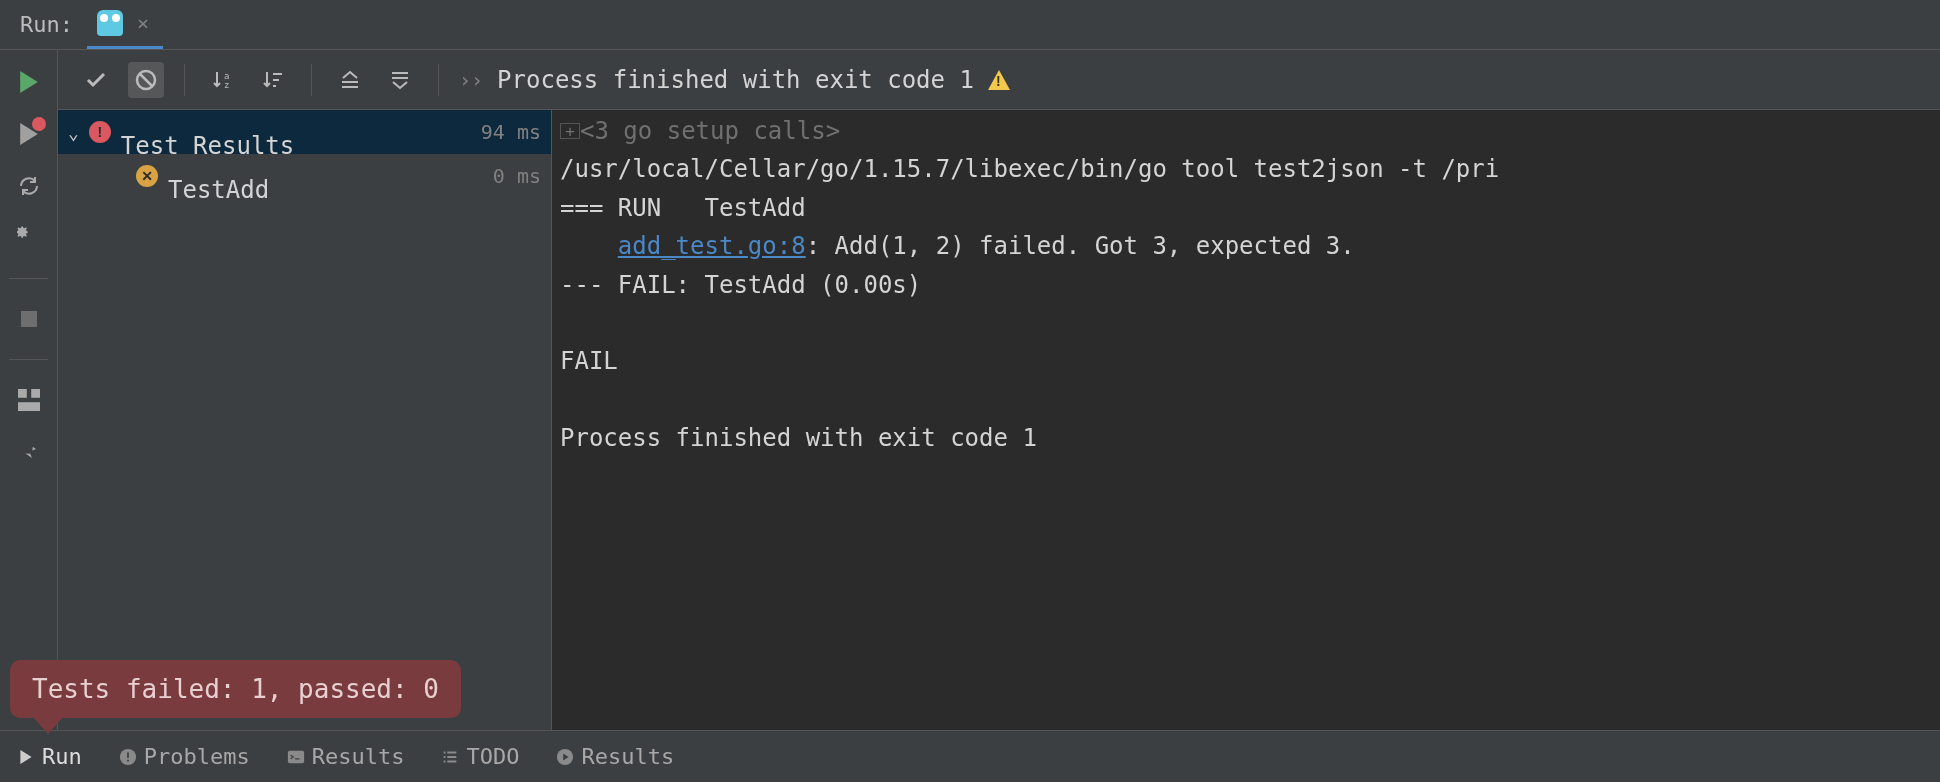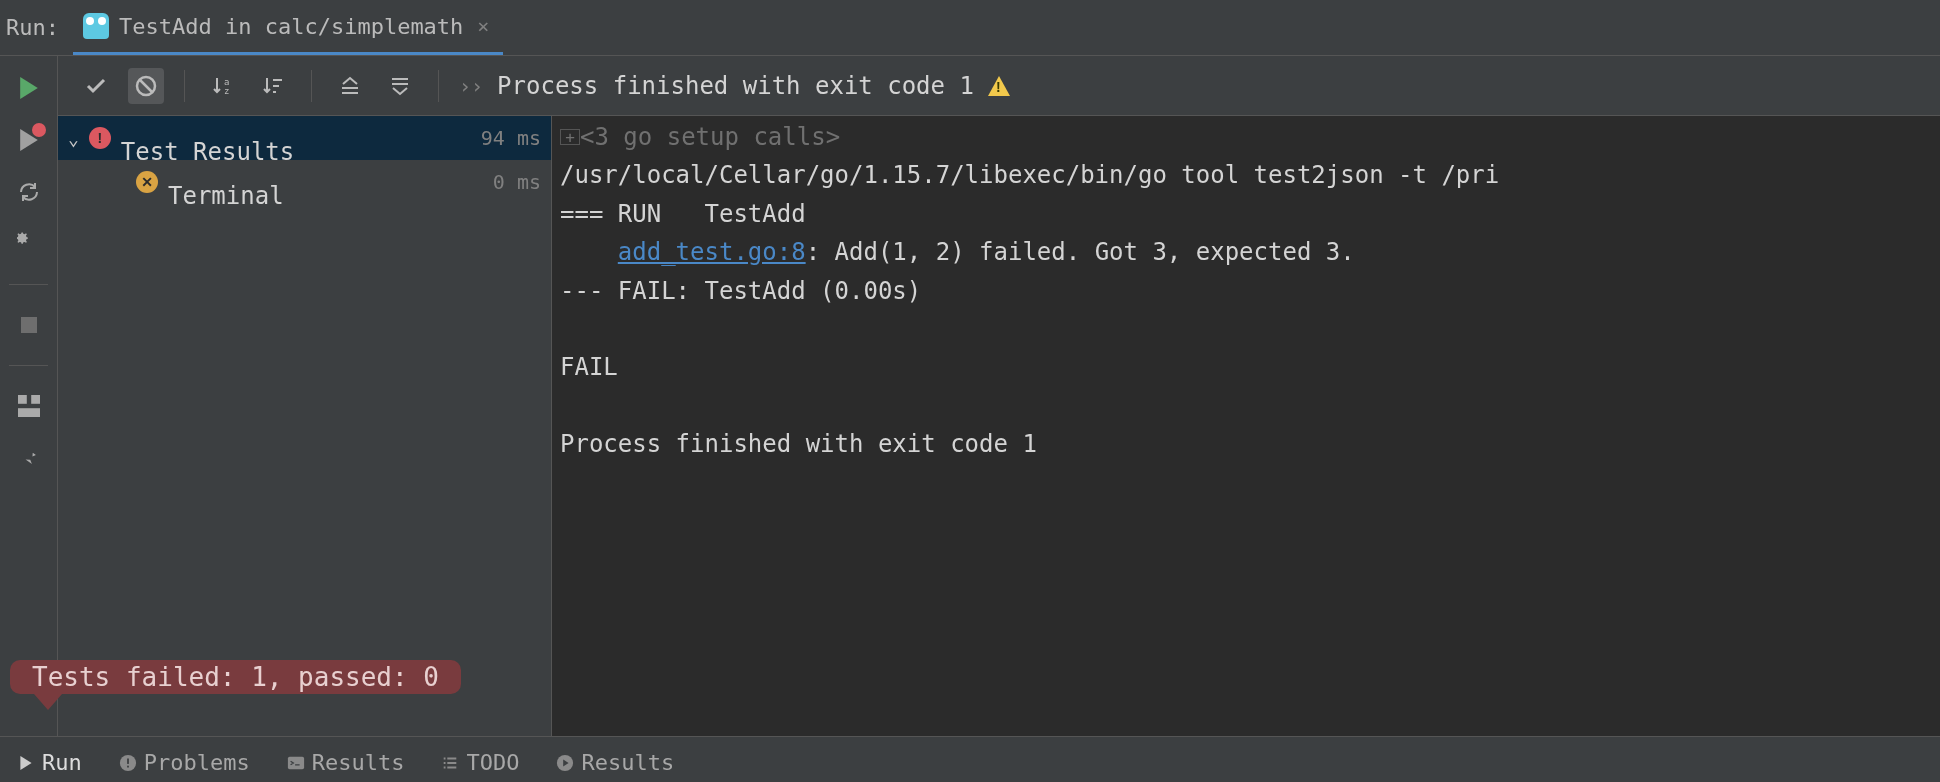--- a/index.html
+++ b/index.html
@@ -25,26 +25,26 @@
     margin: 0; padding: 0;
     width: 1940px; height: 782px;
     background: var(--bg-panel);
     font-family: "Menlo","Consolas","DejaVu Sans Mono", monospace;
     font-size: 22px;
     color: var(--fg);
     overflow: hidden;
   }
   
   .tabstrip {
-    height: 56px;
+    height: 50px;
     display: flex;
     align-items: center;
     background: var(--bg-panel);
     border-bottom: 1px solid var(--border);
-    padding-left: 6px;
+    padding-left: 20px;
     gap: 14px;
   }
   .tabstrip .tab {
     display: flex;
     align-items: center;
     height: 100%;
     padding: 0 10px;
     gap: 10px;
     border-bottom: 3px solid #4a88c7;
     background: #3c3f41;
@@ -148,21 +148,21 @@
   .console .fold { color:#707070; }
   .console .gut { display:inline-block; width:20px; color:#707070; text-align:center; border:1px solid #555; font-size:16px; vertical-align:2px; line-height:16px; height:16px; }
   .console a { color:#4a88c7; text-decoration: underline; }
 
   
   .tooltip {
     position:absolute;
     left:10px; top:660px;
     background: var(--tooltip-bg);
     color: var(--tooltip-fg);
-    padding: 2px 22px;
+    padding: 14px 22px;
     border-radius: 10px;
     font-size: 26px;
   }
   .tooltip::after {
     content:""; position:absolute; left:24px; bottom:-16px;
     border-left:14px solid transparent; border-right:14px solid transparent;
     border-top:16px solid var(--tooltip-bg);
   }
 
   
@@ -182,21 +182,20 @@
 
   svg { display:block; }
 </style>
 </head>
 <body>
 
 <div class="tabstrip">
   <span>Run:</span>
   <div class="tab">
     <span class="gopher"></span>
-    <span>TestAdd in calc/simplemath</span>
     <span class="close-x">×</span>
   </div>
 </div>
 
 <div class="main">
 
   <div class="gutter">
     <div class="ico play-green">
       <svg width="22" height="22" viewBox="0 0 10 10">
           <path d="M1 0 L9 5 L1 10 Z"></path>
@@ -287,21 +286,21 @@
     <div class="split">
       <div class="tree">
         <div class="tree-row sel">
           <span class="chevdown">⌄</span>
           <span class="badge red">!</span>
           <span class="name">Test Results</span>
           <span class="time">94 ms</span>
         </div>
         <div class="tree-row" style="padding-left:78px;">
           <span class="badge orange">✕</span>
-          <span class="name">Terminal</span>
+          <span class="name">TestAdd</span>
           <span class="time">0 ms</span>
         </div>
       </div>
 
       <div class="console"><span class="gut">+</span><span class="fold">&lt;3 go setup calls&gt;</span>
 <span>/usr/local/Cellar/go/1.15.7/libexec/bin/go tool test2json -t /pri</span>
 <span>=== RUN   TestAdd</span>
     <a href="#">add_test.go:8</a><span>: Add(1, 2) failed. Got 3, expected 3.</span>
 <span>--- FAIL: TestAdd (0.00s)</span>
 

